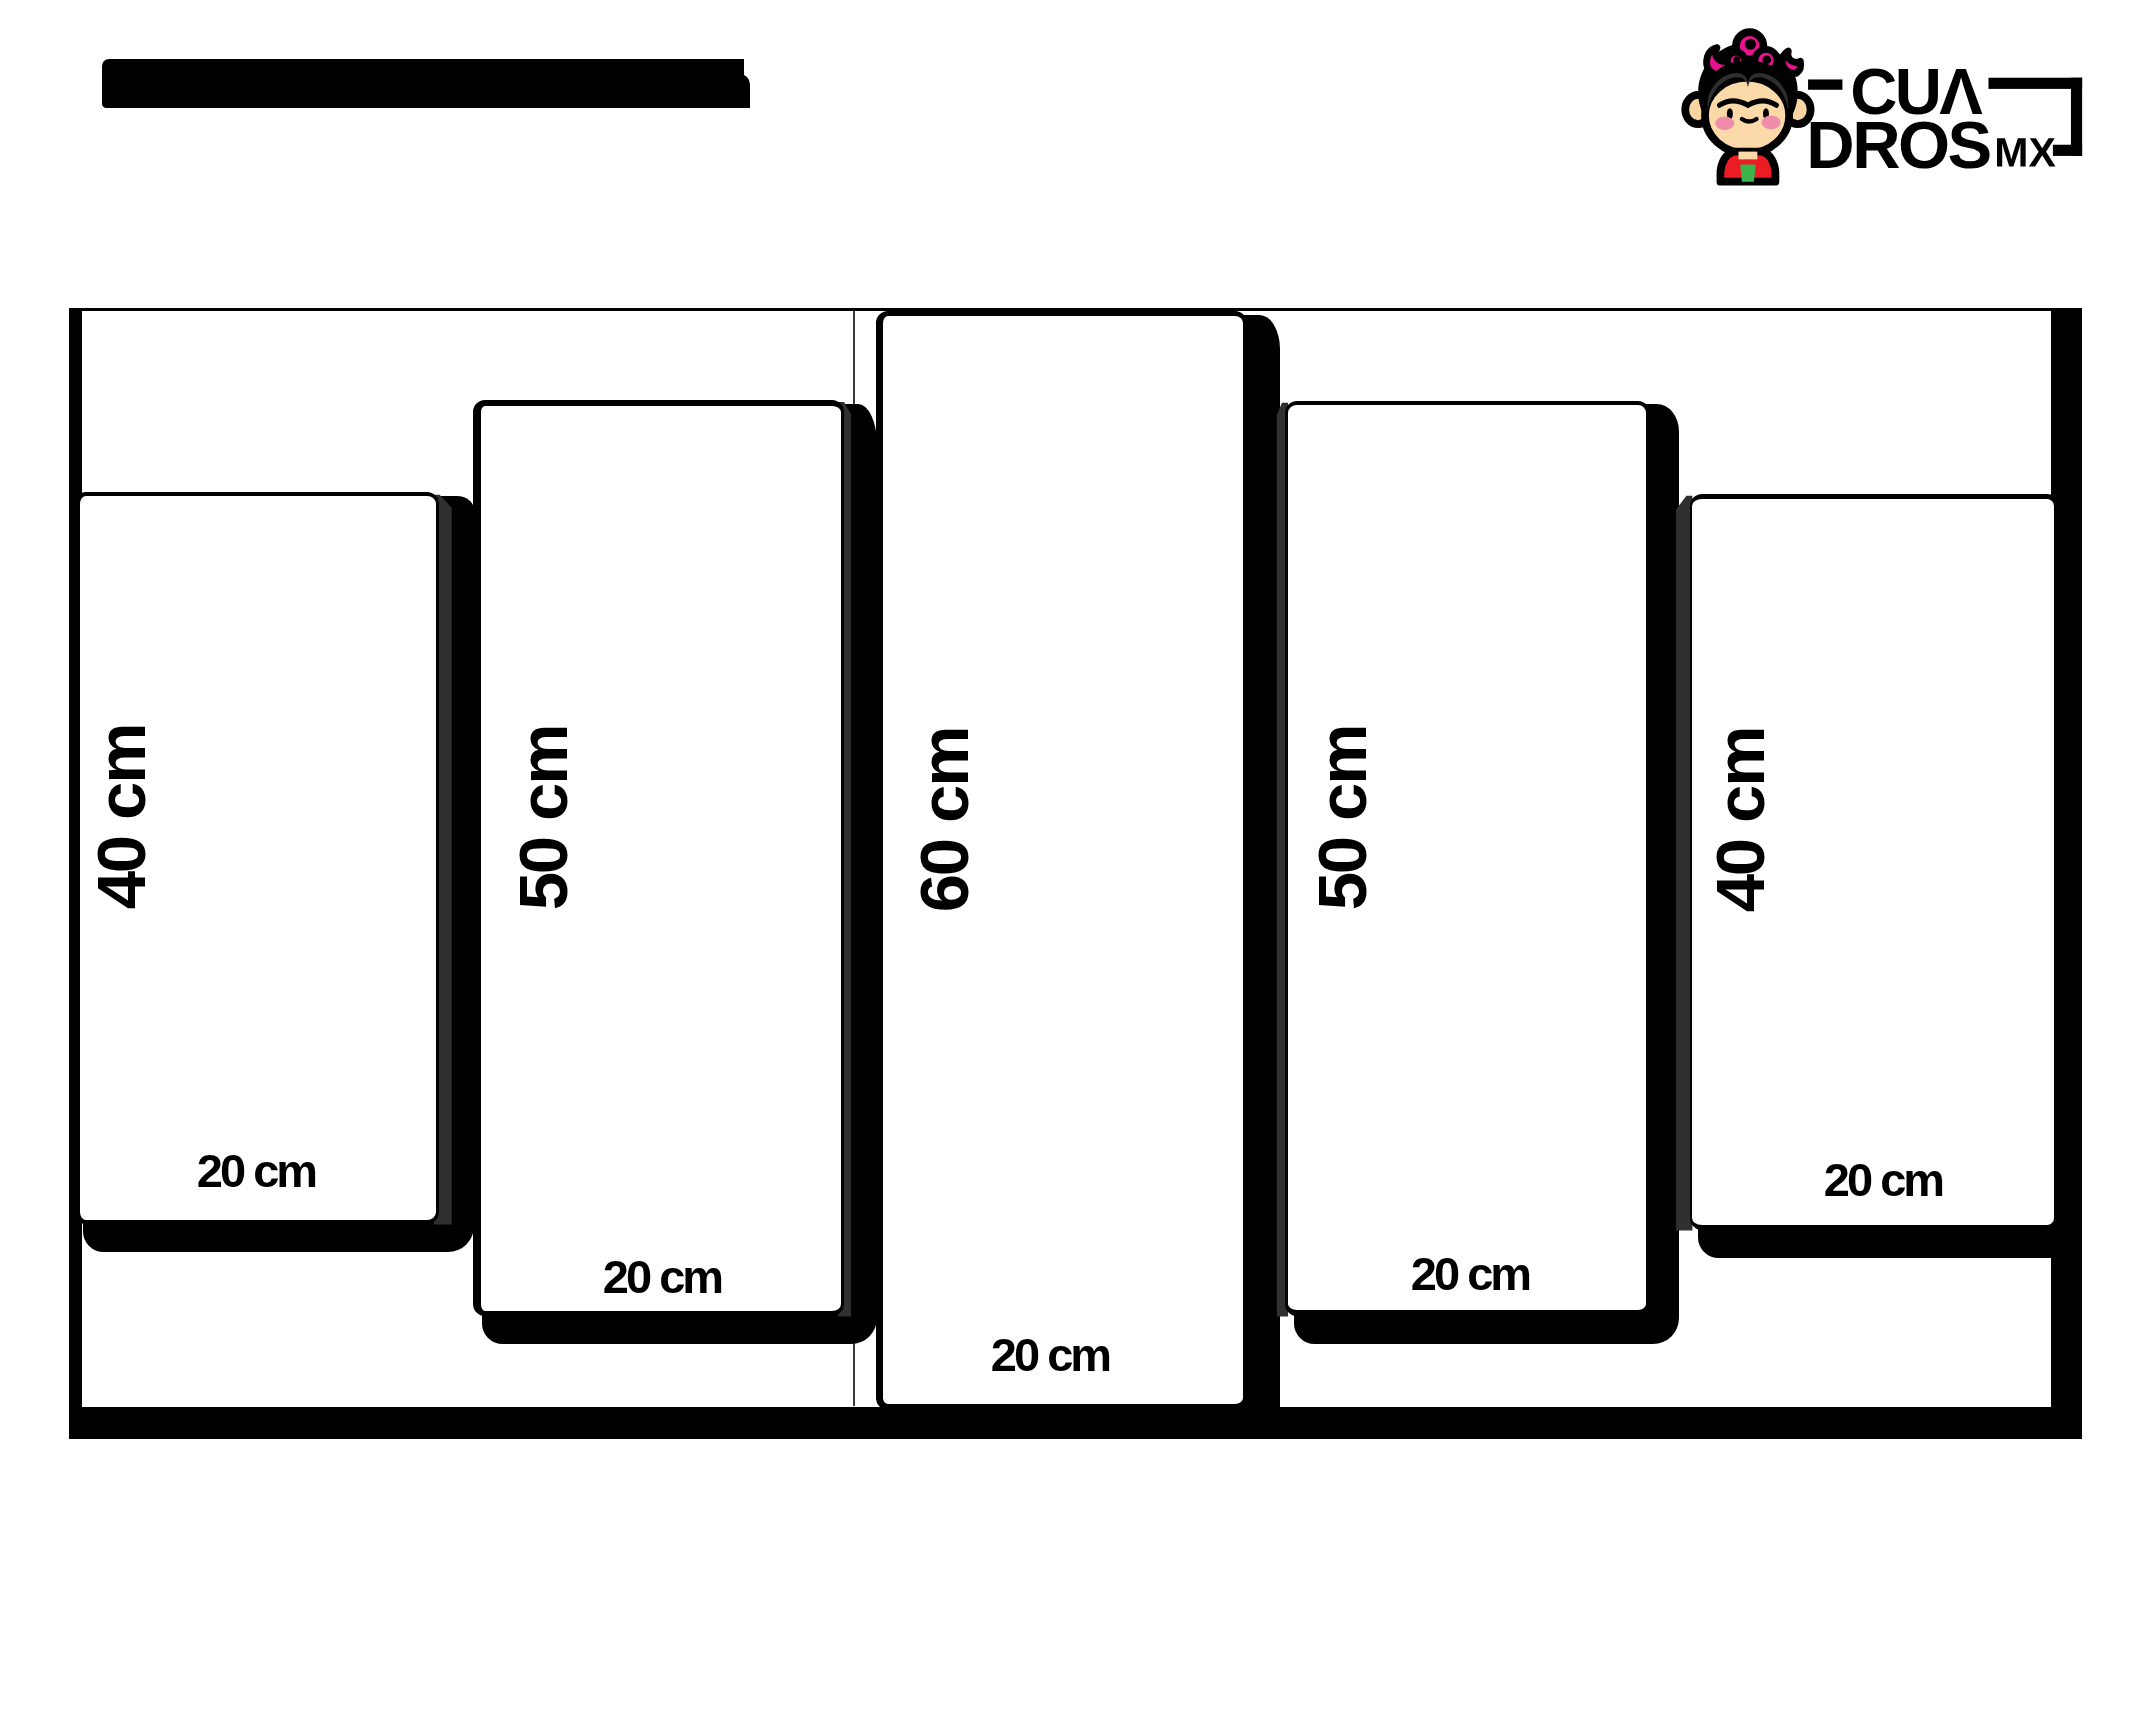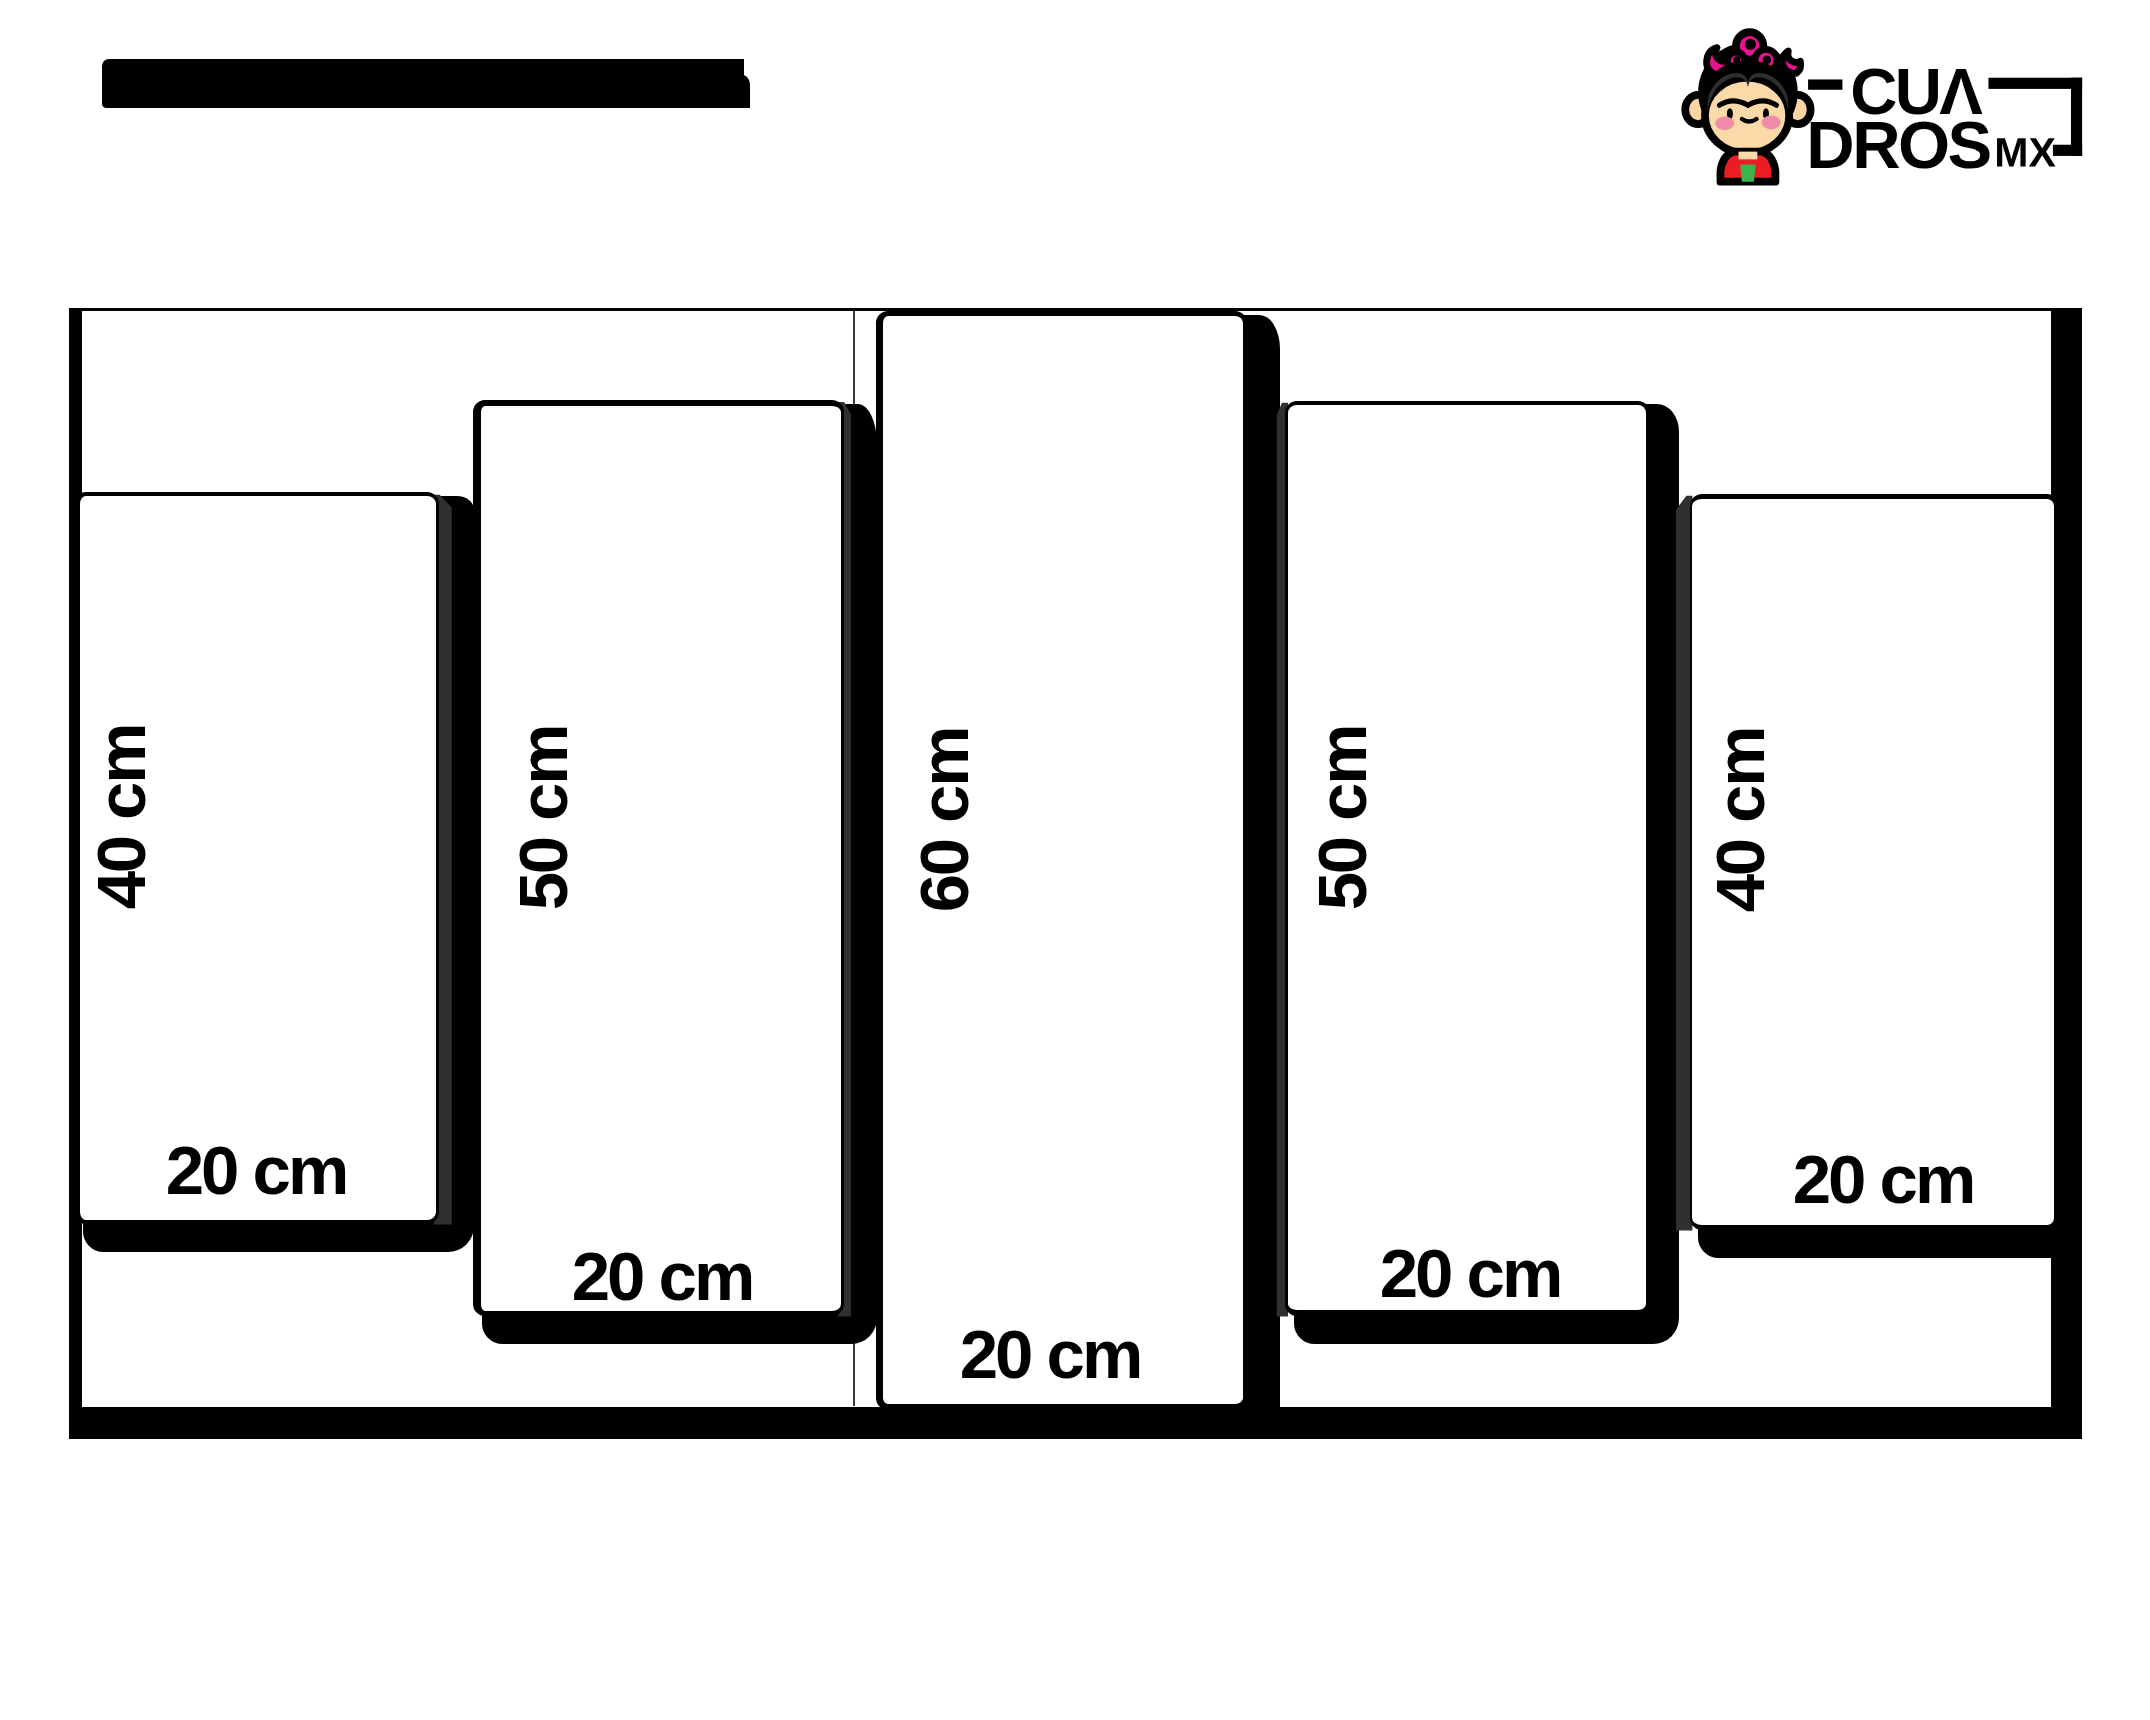--- a/index.html
+++ b/index.html
@@ -3,21 +3,21 @@
 <meta charset="utf-8">
 <style>
   html,body{margin:0;padding:0;background:#fff;}
   #page{position:relative;width:2151px;height:1721px;background:#fff;overflow:hidden;
         font-family:"Liberation Sans", sans-serif;}
   .abs{position:absolute;}
   .shadow{position:absolute;background:#000;border-radius:20.6px 33px 26px 20.6px;}
   .panel{position:absolute;background:#fff;border:5.2px solid #000;border-radius:12px;box-sizing:border-box;}
   .vlabel{position:absolute;font-weight:bold;font-size:69px;letter-spacing:-2.2px;color:#000;white-space:nowrap;
           transform:translate(-50%,-50%) rotate(-90deg);line-height:1;}
-  .hlabel{position:absolute;font-weight:bold;font-size:69px;letter-spacing:-3px;color:#000;white-space:nowrap;
+  .hlabel{position:absolute;font-weight:bold;font-size:47px;letter-spacing:-3px;color:#000;white-space:nowrap;
           transform:translate(-50%,-50%);line-height:1;}
 </style>
 </head>
 <body>
 <div id="page">
 
   <div class="abs" style="left:102px;top:59px;width:642px;height:49px;background:#000;border-radius:6.9px 0 0 4.3px;"></div>
 
   <div class="abs" style="left:736px;top:74px;width:13.8px;height:34px;background:#000;border-radius:0 10.3px 0 0;"></div>
 

